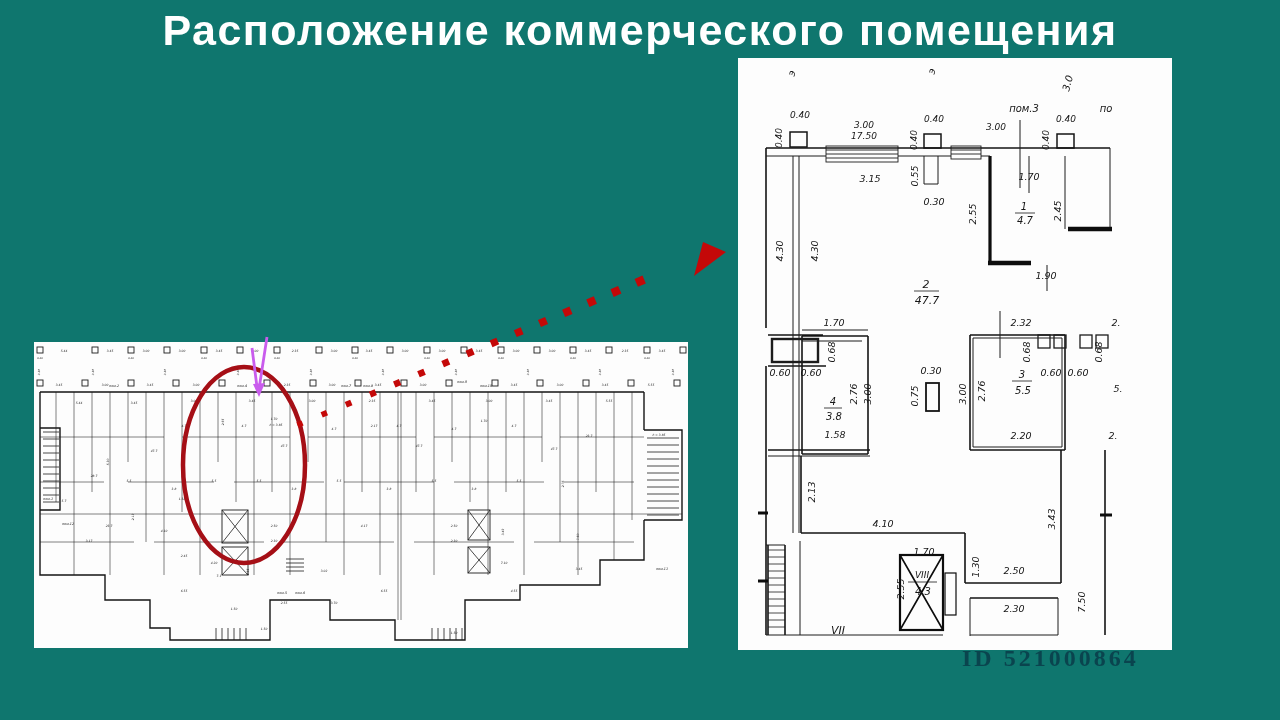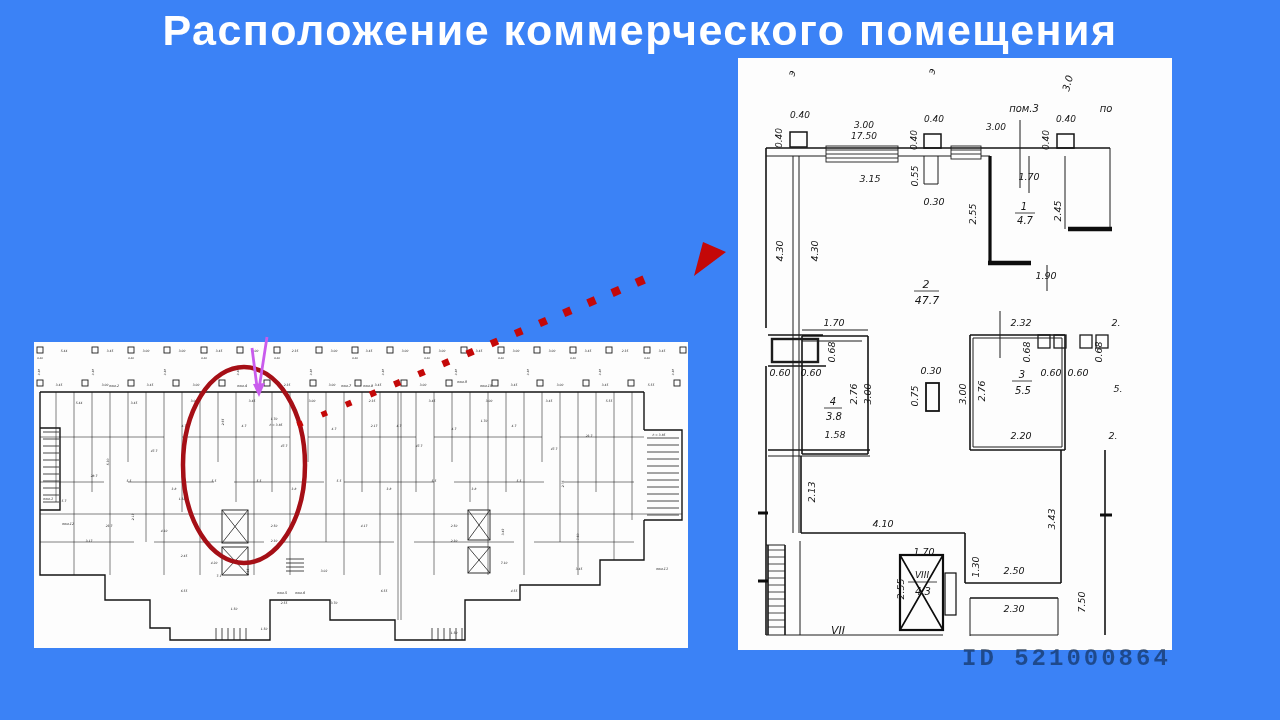--- a/index.html
+++ b/index.html
@@ -1,29 +1,29 @@
 <!DOCTYPE html>
 <html><head>
 <meta charset="utf-8">
 <style>
   html,body{margin:0;padding:0;background:#16324d;}
-  .stage{position:relative;width:1280px;height:720px;background:#3b82f6;overflow:hidden;
+  .stage{position:relative;width:1280px;height:720px;background:#0f766e;overflow:hidden;
          font-family:"Liberation Sans",sans-serif;}
   .title{position:absolute;top:6px;left:0;width:100%;text-align:center;color:#ffffff;
          font-size:43px;font-weight:800;letter-spacing:1.5px;
          font-family:"Liberation Sans",sans-serif;}
   .panel{position:absolute;background:#fdfdfd;}
   #leftPlanWrap{left:34px;top:342px;width:654px;height:306px;}
   #rightPlanWrap{left:738px;top:58px;width:434px;height:592px;}
   svg{display:block}
   .plan text{font-family:"DejaVu Sans",sans-serif;font-style:italic;text-anchor:middle;fill:#161616;}
   .overlay{position:absolute;left:0;top:0;pointer-events:none;}
   .watermark{position:absolute;left:962px;top:645px;color:rgba(8,28,52,0.55);
              font-size:24px;font-weight:bold;letter-spacing:3px;
-             font-family:Liberation Mono, monospace;}
+             font-family:Liberation Serif, serif;}
 </style>
 </head>
 <body>
 
 <div class="stage">
 
   <div class="title">Расположение коммерческого помещения</div>
 
   <div class="panel" id="leftPlanWrap">
     <svg class="plan" width="654" height="306" viewBox="0 0 654 306">

